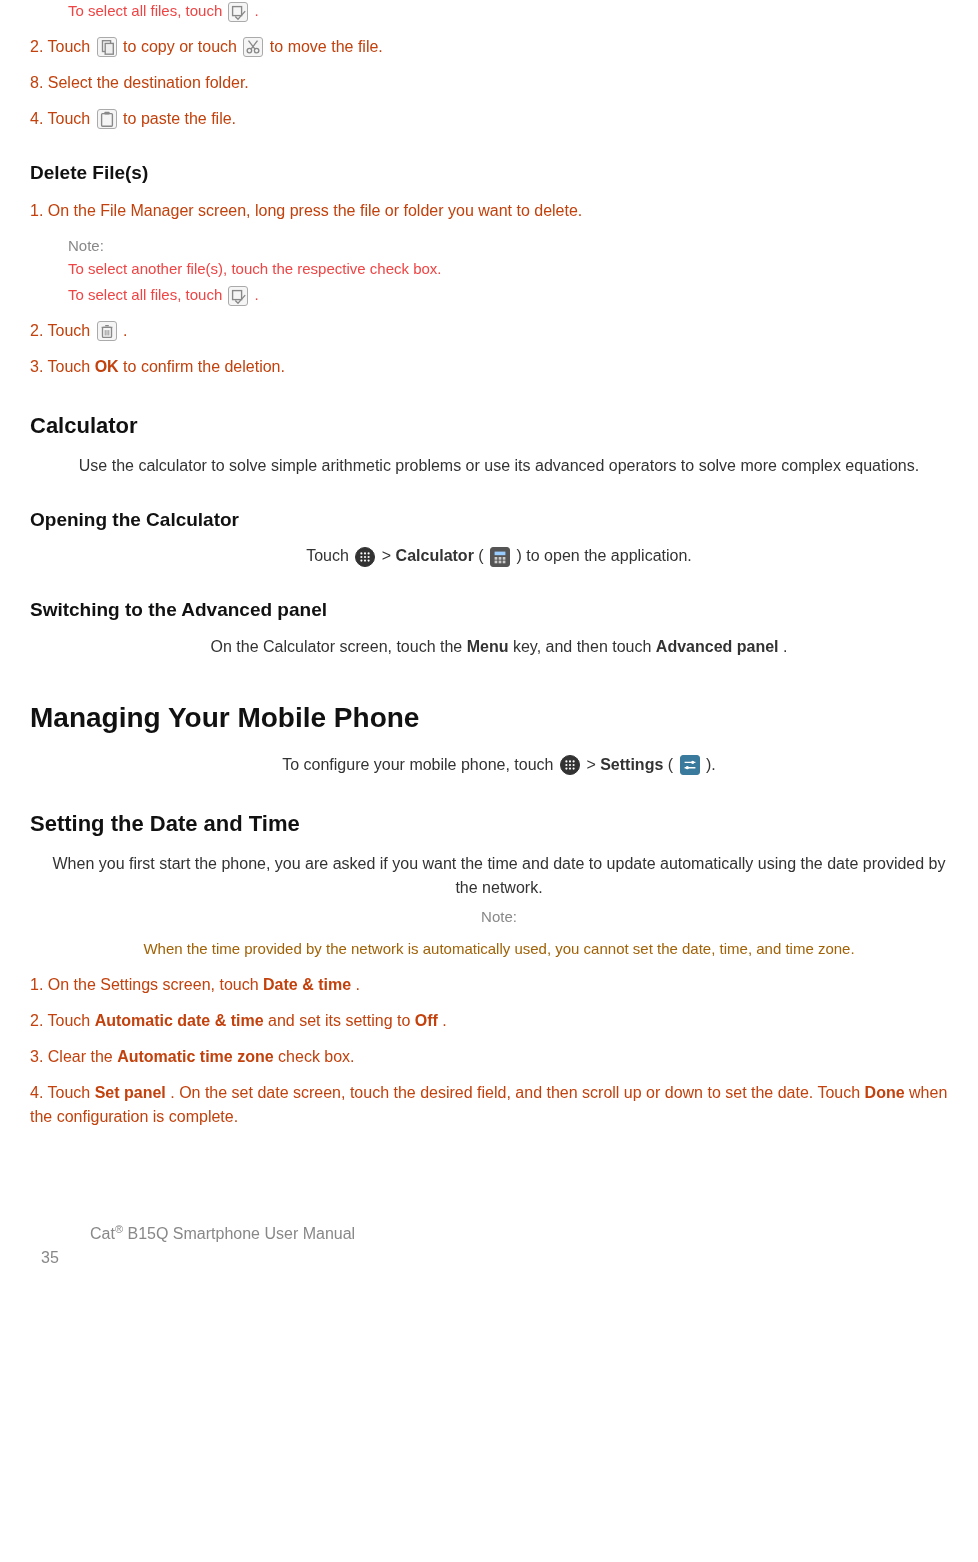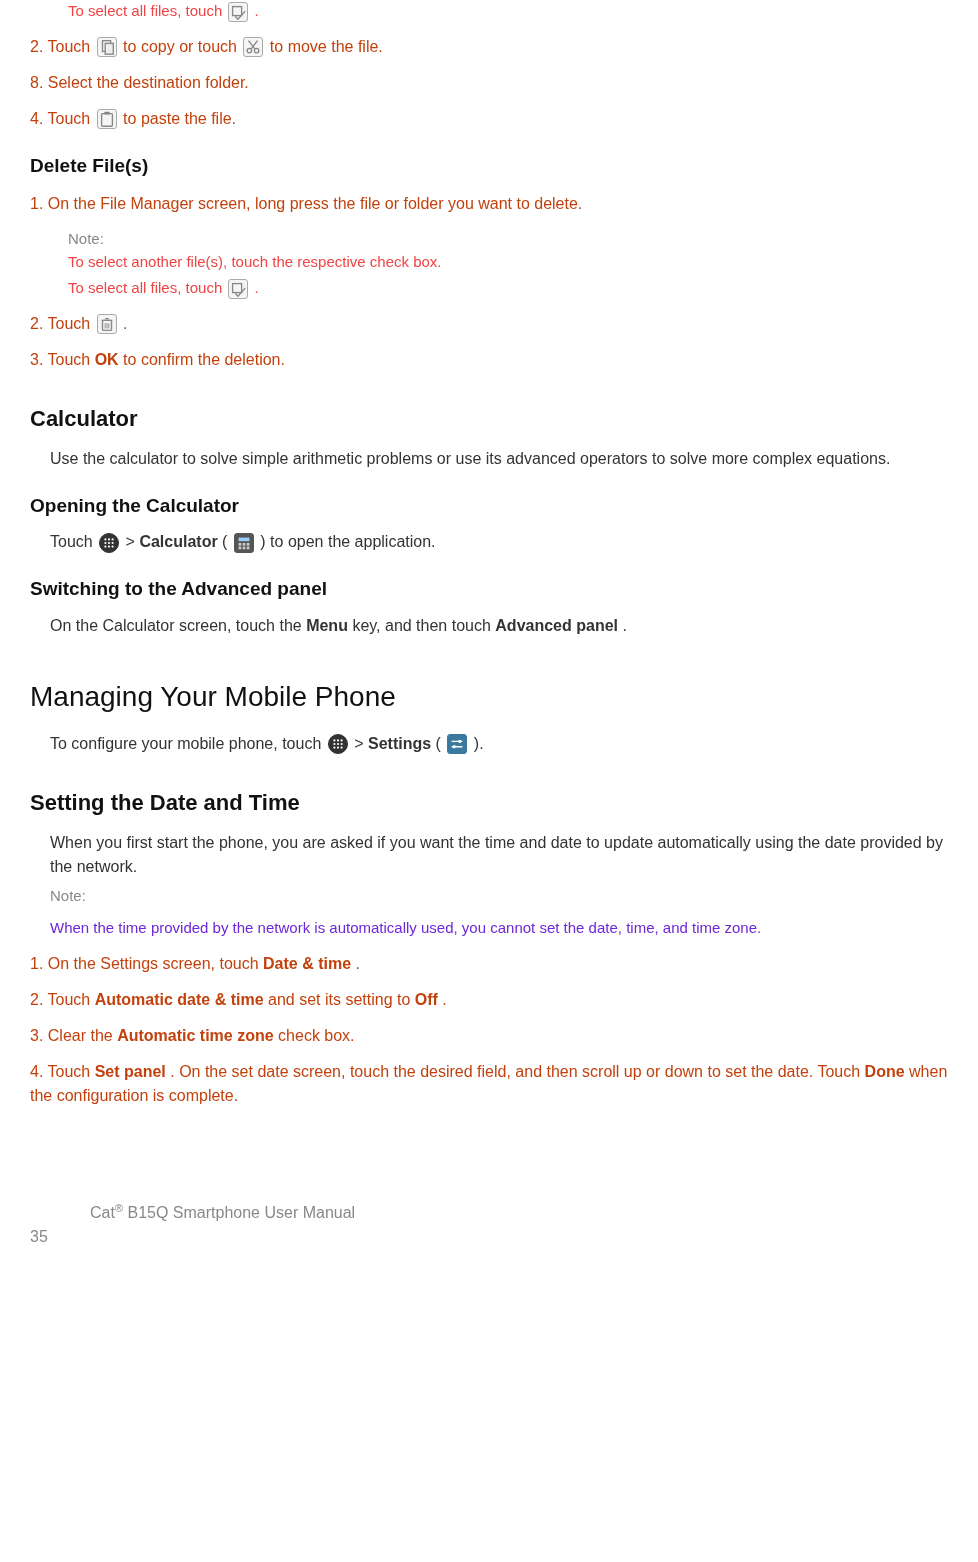--- a/index.html
+++ b/index.html
@@ -4,24 +4,24 @@
 <style>
   * { box-sizing: border-box; margin: 0; padding: 0; }
   body {
     font-family: Arial, Helvetica, sans-serif;
     background: #fff;
     color: #222;
     width: 978px;
     padding: 0 30px 40px 30px;
     line-height: 1.5;
   }
-  .h1 { font-size: 28px; font-weight: 400; color: #111; margin-top: 38px; margin-bottom: 14px; }
+  .h1 { font-size: 28px; font-weight: 700; color: #111; margin-top: 38px; margin-bottom: 14px; }
   .h2 { font-size: 22px; font-weight: 700; color: #111; margin-top: 30px; margin-bottom: 12px; }
-  .h3 { font-size: 19px; font-weight: 700; color: #111; margin-top: 21px; margin-bottom: 10px; }
-  .para { font-size: 16px; color: #333; margin: 6px 0 6px 20px; }
+  .h3 { font-size: 19px; font-weight: 700; color: #111; margin-top: 28px; margin-bottom: 10px; }
+  .para { font-size: 16px; color: #333; margin: 6px 0 6px 20px; text-align: center; }
   .step { font-size: 16px; color: #c2410c; margin: 12px 0 12px 0; }
   .note-label { color: #888; font-size: 15px; margin-left: 38px; margin-top: 4px; }
   .note-body { color: #ef4444; font-size: 15px; margin-left: 38px; margin-bottom: 4px; }
   .note-body2 { color: #888; font-size: 15px; margin-top: 4px; margin-bottom: 10px; }
   .bold { font-weight: 700; }
   .icon {
     display: inline-block;
     width: 20px; height: 20px;
     vertical-align: middle;
     margin: 0 2px;
@@ -44,21 +44,21 @@
   .footer {
     display: flex;
     justify-content: space-between;
     align-items: baseline;
     margin-top: 92px;
     color: #888;
     font-size: 16px;
     flex-direction: column;
   }
   .footer .title { flex: 1; text-align: center; padding-left: 60px; }
-  .footer .pagenum { width: 40px; text-align: left; }
+  .footer .pagenum { width: 40px; text-align: center; }
   .reg { font-size: 11px; vertical-align: super; }
 </style>
 </head>
 <body>
 
 <div class="note-body">
   <span>To select all files, touch </span>
   <span class="icon icon-selectall">
     <svg viewBox="0 0 20 20">
         <rect x="4" y="4" width="10" height="10" fill="none" stroke="#888" stroke-width="1.5"></rect>
@@ -211,21 +211,21 @@
         <circle cx="13" cy="7" r="1.8" fill="#fff"></circle>
         <circle cx="7" cy="13" r="1.8" fill="#fff"></circle>
       </svg>
   </span>
   <span>).</span>
 </div>
 
 <div class="h2">Setting the Date and Time</div>
 <div class="para">When you first start the phone, you are asked if you want the time and date to update automatically using the date provided by the network.</div>
 <div class="note-body2 para" style="color:#888; margin-top:6px;">Note:</div>
-<div class="note-body2 para" style="color:#6d28d9;">When the time provided by the network is automatically used, you cannot set the date, time, and time zone.</div>
+<div class="note-body2 para" style="color:#a16207;">When the time provided by the network is automatically used, you cannot set the date, time, and time zone.</div>
 
 <div class="step">
   <span>1. On the Settings screen, touch </span>
   <span class="bold">Date &amp; time</span>
   <span>.</span>
 </div>
 <div class="step">
   <span>2. Touch </span>
   <span class="bold">Automatic date &amp; time</span>
   <span> and set its setting to </span>

